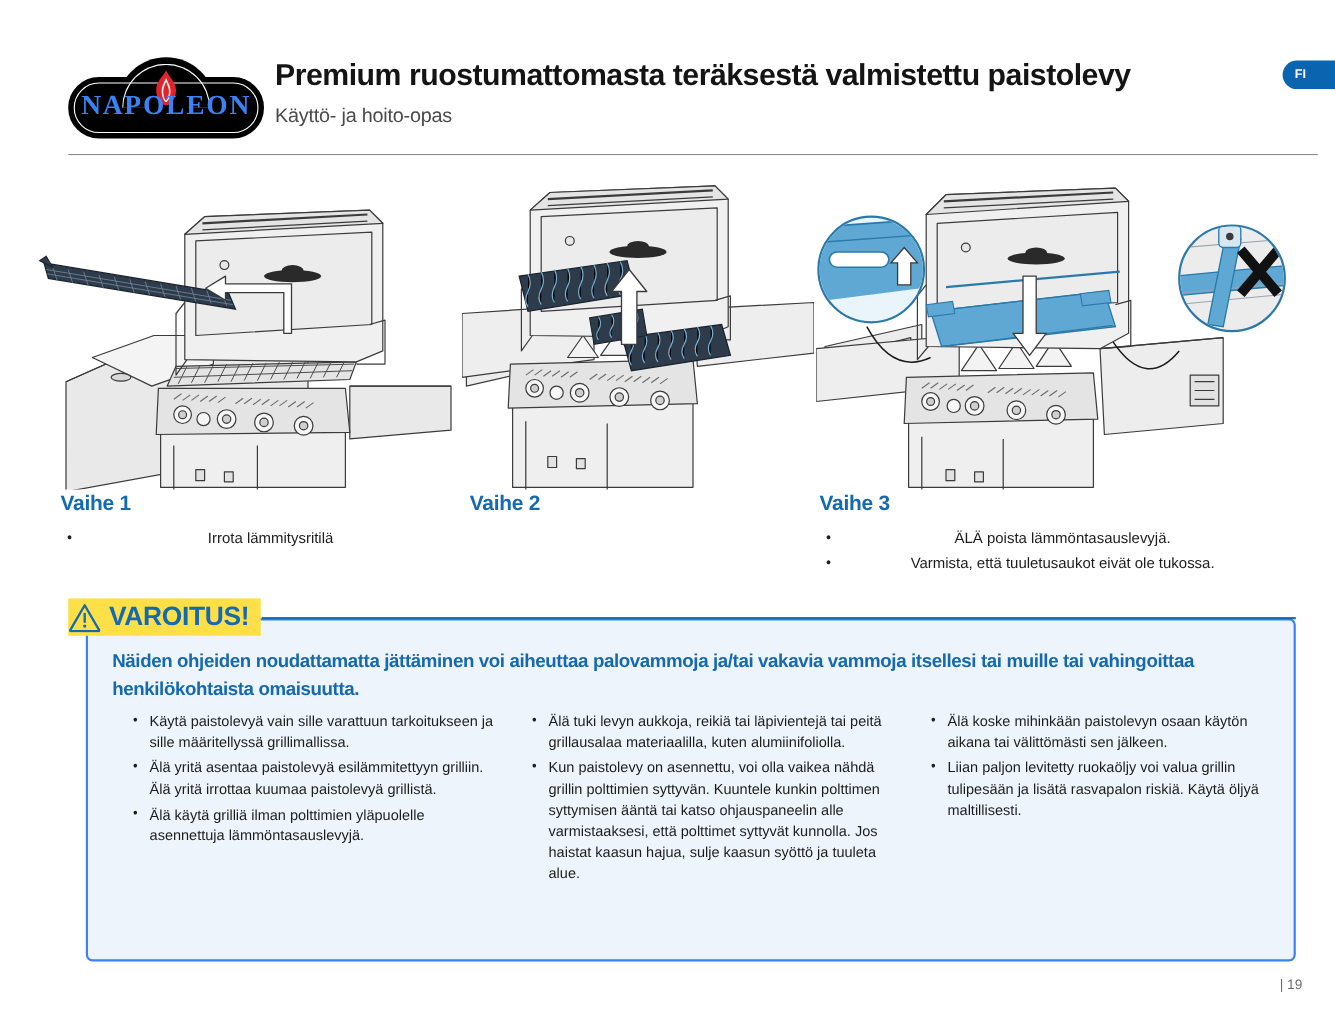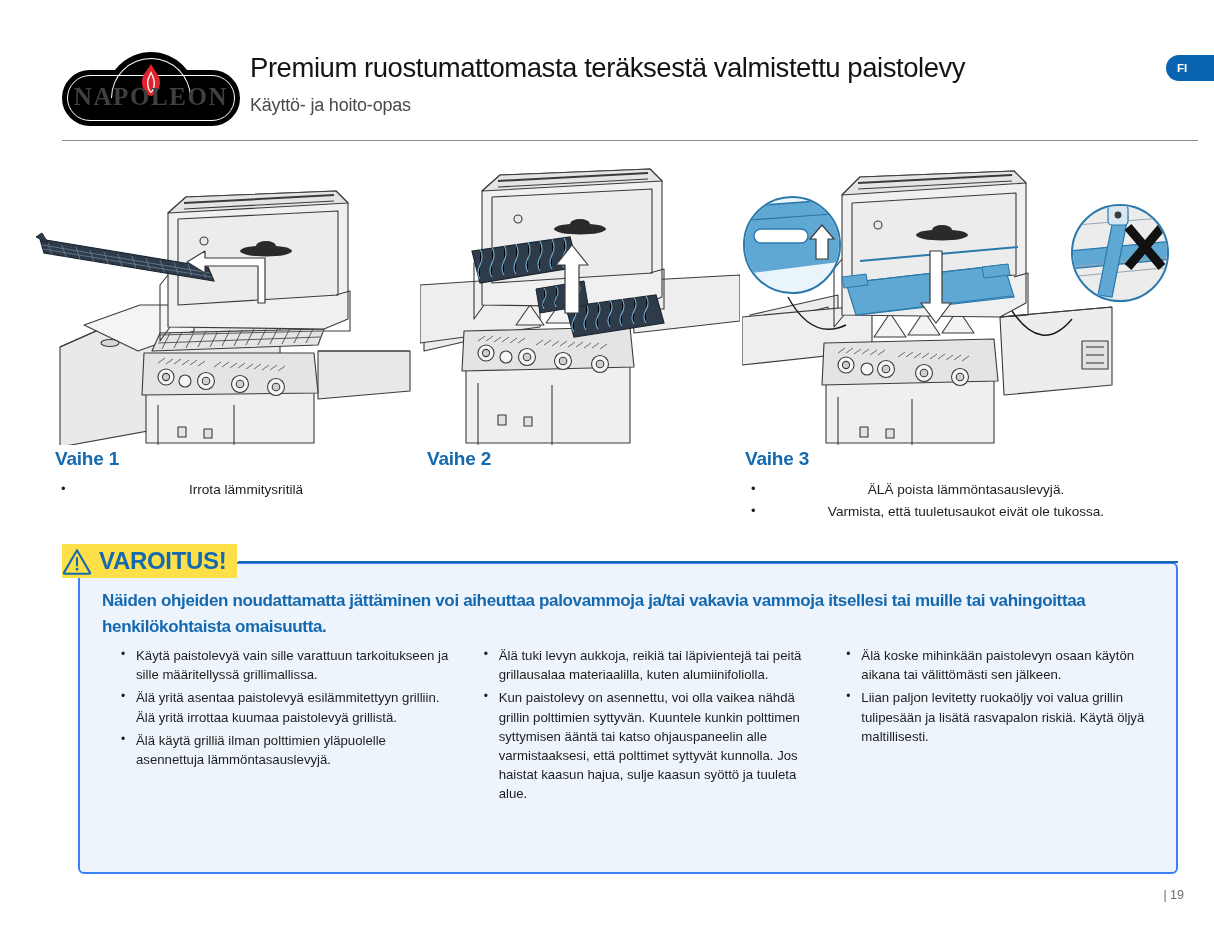--- a/index.html
+++ b/index.html
@@ -29,28 +29,28 @@
     border: 1.6px solid #fff; border-radius: 23px;
   }
   .logo-dome-ring {
     position: absolute; left: 49px; top: 6px; width: 80px; height: 40px;
     border: 1.6px solid #fff; border-top-left-radius: 40px; border-top-right-radius: 40px;
     border-bottom: none;
   }
   .logo-flame { position: absolute; left: 74px; top: 11px; width: 30px; height: 34px; }
   .logo-text {
     position: absolute; left: 0; top: 31px; width: 178px;
-    text-align: center; color: #404040;
+    text-align: center; color: #3b82f6;
     font-family: "Liberation Serif", serif;
     font-weight: bold; font-size: 25px; letter-spacing: 1.6px;
   }
 
   .title {
     position: absolute; left: 250px; top: 52px; width: 900px;
-    font-size: 27.5px; font-weight: normal; color: #141414;
+    font-size: 27.5px; font-weight: bold; color: #141414;
     letter-spacing: -0.45px; white-space: nowrap;
   }
   .subtitle {
     position: absolute; left: 250px; top: 95px; width: 700px;
     font-size: 18px; font-weight: 400; color: #4a4a4a;
     letter-spacing: -0.2px;
   }
   .lang-badge {
     position: absolute; left: 1166px; top: 55px; width: 60px; height: 26px;
     background: #0a64b0; border-radius: 13px 0 0 13px;

